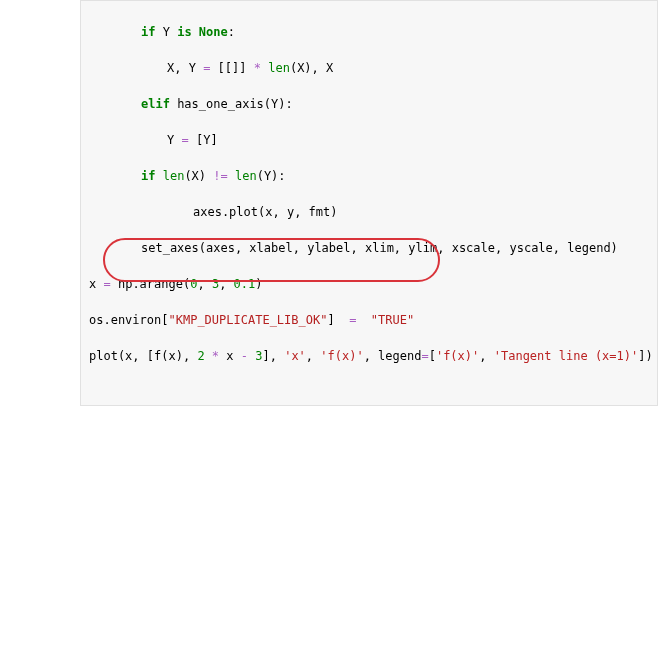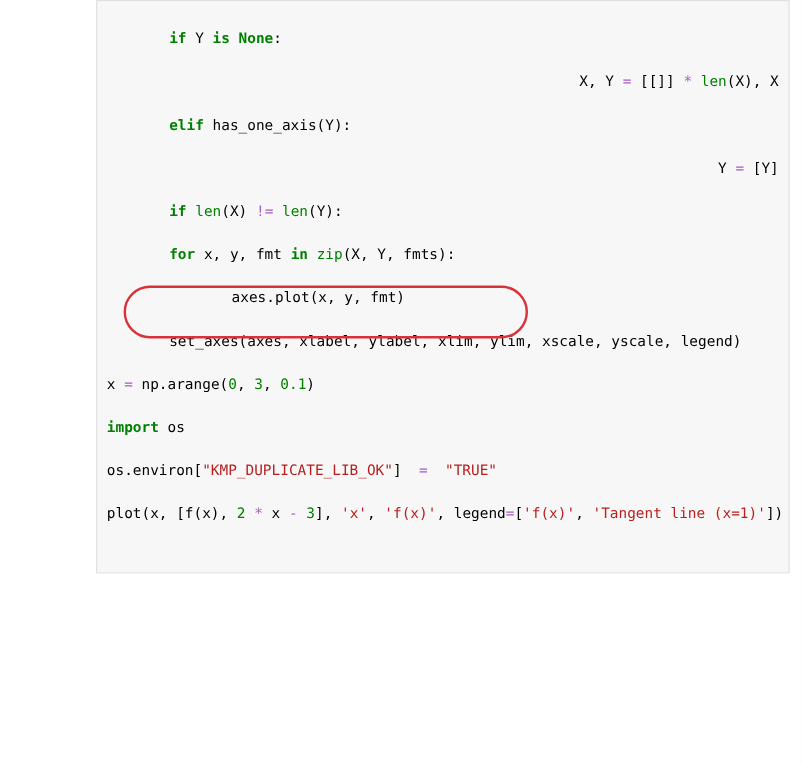--- a/index.html
+++ b/index.html
@@ -21,21 +21,21 @@
     position: relative;
   }
   .kw { color: #008000; font-weight: bold; }
   .builtin { color: #008000; }
   .op { color: #a85fc2; }
   .str { color: #b52121; }
   .str2 { color: #ba2121; }
   .num { color: #008000; }
   .line { display: block; }
   .i2 { padding-left: 52px; }
-  .i3 { padding-left: 78px; text-align: right; }
+  .i3 { padding-left: 78px; }
   .i4 { padding-left: 104px; }
   .circle-annot {
     position: absolute;
     border: 2px solid #d9333a;
     border-radius: 22px;
     left: 22px;
     top: 237px;
     width: 333px;
     height: 40px;
     pointer-events: none;
@@ -43,21 +43,19 @@
 </style>
 </head>
 <body>
 
 <div class="code-block">
 <span class="line i2"><span class="kw">if</span> <span>Y</span> <span class="kw">is</span> <span class="kw">None</span>:</span>
 <span class="line i3"><span>X, Y</span> <span class="op">=</span> <span>[[]]</span> <span class="op">*</span> <span class="builtin">len</span><span>(X), X</span></span>
 <span class="line i2"><span class="kw">elif</span> <span>has_one_axis(Y):</span></span>
 <span class="line i3"><span>Y</span> <span class="op">=</span> <span>[Y]</span></span>
 <span class="line i2"><span class="kw">if</span> <span class="builtin">len</span><span>(X)</span> <span class="op">!=</span> <span class="builtin">len</span><span>(Y):</span></span>
-<span class="line i2"><span class="kw">for</span> <span>x, y, fmt</span> <span class="kw">in</span> <span class="builtin">zip</span><span>(X, Y, fmts):</span></span>
 <span class="line i4"><span>axes.plot(x, y, fmt)</span></span>
 <span class="line i2"><span>set_axes(axes, xlabel, ylabel, xlim, ylim, xscale, yscale, legend)</span></span>
 <span class="line"><span>x</span> <span class="op">=</span> <span>np.arange(</span><span class="num">0</span><span>,</span> <span class="num">3</span><span>,</span> <span class="num">0.1</span><span>)</span></span>
-<span class="line"><span class="kw">import</span> <span>os</span></span>
 <span class="line"><span>os.environ[</span><span class="str">"KMP_DUPLICATE_LIB_OK"</span><span>]  </span><span class="op">=</span>  <span class="str">"TRUE"</span></span>
 <span class="line"><span>plot(x, [f(x), </span><span class="num">2</span> <span class="op">*</span><span> x </span><span class="op">-</span> <span class="num">3</span><span>], </span><span class="str2">'x'</span><span>, </span><span class="str2">'f(x)'</span><span>, legend</span><span class="op">=</span><span>[</span><span class="str2">'f(x)'</span><span>, </span><span class="str2">'Tangent line (x=1)'</span><span>])</span></span>
 <div class="circle-annot"></div>
 </div>
 
 </body></html>

